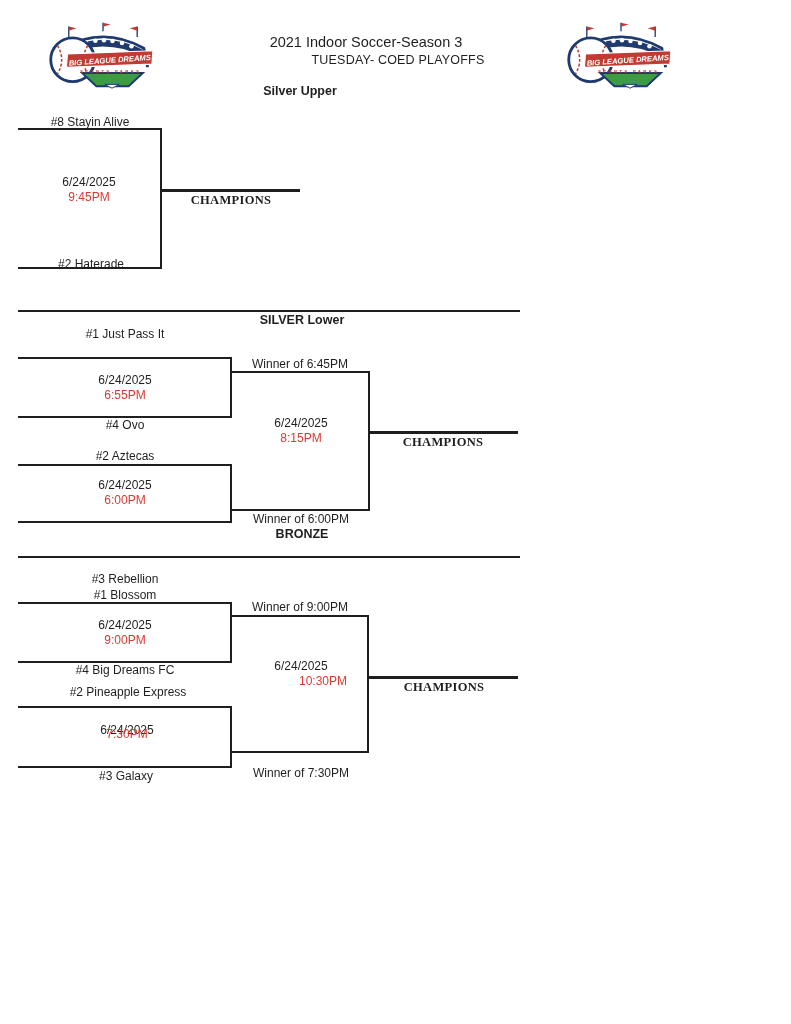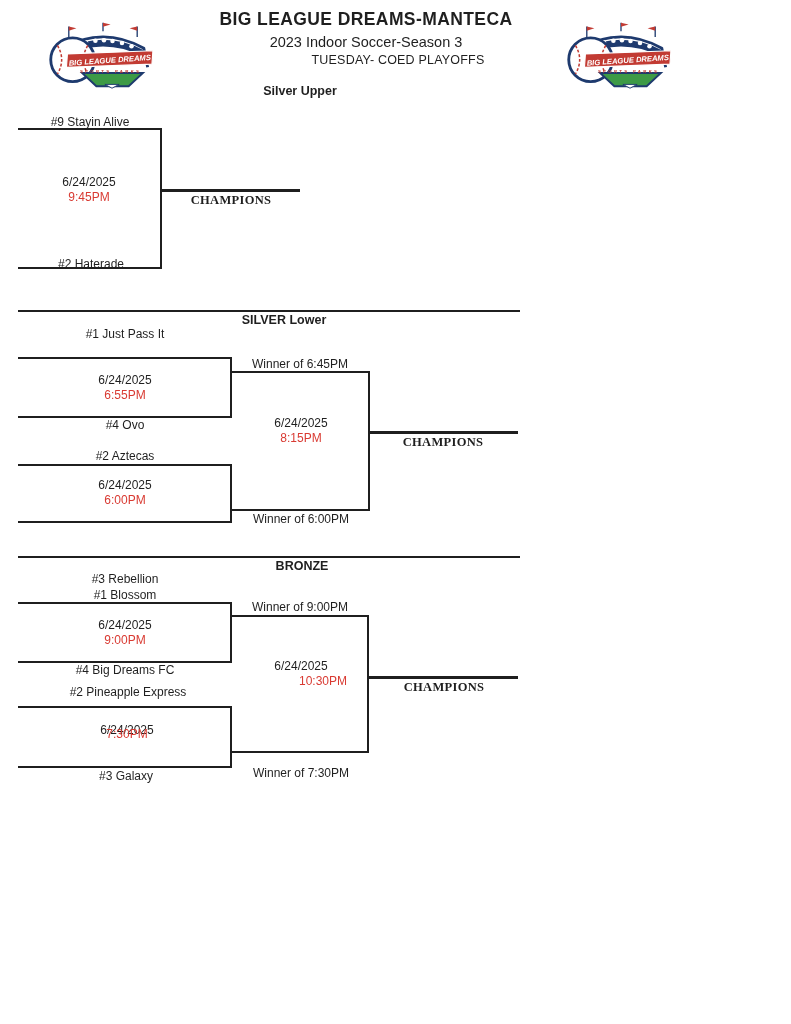--- a/index.html
+++ b/index.html
@@ -95,40 +95,39 @@
     <path d="M44,27 q-9,15 0,30" fill="none" stroke="#c23b33" stroke-width="1.6" stroke-dasharray="3,2"></path>
     <path d="M38,56 L102,56 L87,70 L53,70 Z" fill="#3d9a46" stroke="#1e3a6e" stroke-width="2"></path>
     <g transform="rotate(-4 64 41)">
       <path d="M23,33 L113,36 L111,50 L21,47 Z" fill="#c23b33" stroke="#ffffff" stroke-width="1.2"></path>
       <text x="67" y="45.5" text-anchor="middle" font-size="8" font-weight="bold" font-style="italic" fill="#ffffff" font-family="Liberation Sans, sans-serif">BIG LEAGUE DREAMS</text>
     </g>
     <text x="68" y="55.5" text-anchor="middle" font-size="4.6" font-weight="bold" letter-spacing="2.4" fill="#c23b33" font-family="Liberation Sans, sans-serif">SPORTS PARKS</text>
     <path d="M62,68 h15 l-7.5,4 z" fill="#ffffff" stroke="#1e3a6e" stroke-width="1"></path>
   </svg>
 
-  <div class="lbl title" style="left:366px;top:13px;">BIG LEAGUE DREAMS-MANTECA</div>
-  <div class="lbl subtitle" style="left:366px;top:36px;">2023 Indoor Soccer-Season 3</div>
+  <div class="lbl subtitle" style="left:366px;top:36px;">2021 Indoor Soccer-Season 3</div>
   <div class="lbl event" style="left:366px;top:54px;">TUESDAY- COED PLAYOFFS</div>
 
   <div class="lbl heading" style="left:300px;top:85px;">Silver Upper</div>
 
-  <div class="lbl" style="left:90px;top:116px;">#9 Stayin Alive</div>
+  <div class="lbl" style="left:90px;top:116px;">#8 Stayin Alive</div>
   <div class="hline" style="left:18px;top:128px;width:144px;"></div>
   <div class="vline" style="left:160px;top:128px;height:141px;"></div>
   <div class="hline" style="left:18px;top:267px;width:144px;"></div>
   <div class="lbl" style="left:91px;top:258px;">#2 Haterade</div>
 
   <div class="lbl" style="left:89px;top:176px;">6/24/2025</div>
   <div class="lbl red" style="left:89px;top:191px;">9:45PM</div>
 
   <div class="hline thick" style="left:161px;top:189px;width:139px;"></div>
   <div class="lbl champ" style="left:231px;top:194px;">CHAMPIONS</div>
 
   <div class="hline" style="left:18px;top:310px;width:502px;"></div>
-  <div class="lbl heading" style="left:284px;top:314px;">SILVER Lower</div>
+  <div class="lbl heading" style="left:302px;top:314px;">SILVER Lower</div>
 
   <div class="lbl" style="left:125px;top:328px;">#1 Just Pass It</div>
   <div class="hline" style="left:18px;top:357px;width:214px;"></div>
   <div class="vline" style="left:230px;top:357px;height:61px;"></div>
   <div class="hline" style="left:18px;top:416px;width:214px;"></div>
   <div class="lbl" style="left:125px;top:374px;">6/24/2025</div>
   <div class="lbl red" style="left:125px;top:389px;">6:55PM</div>
   <div class="lbl" style="left:125px;top:419px;">#4 Ovo</div>
 
   <div class="lbl" style="left:125px;top:450px;">#2 Aztecas</div>
@@ -143,21 +142,21 @@
   <div class="hline" style="left:230px;top:371px;width:140px;"></div>
   <div class="vline" style="left:368px;top:371px;height:140px;"></div>
   <div class="hline" style="left:230px;top:509px;width:140px;"></div>
   <div class="lbl" style="left:301px;top:513px;">Winner of 6:00PM</div>
   <div class="lbl" style="left:301px;top:417px;">6/24/2025</div>
   <div class="lbl red" style="left:301px;top:432px;">8:15PM</div>
   <div class="hline thick" style="left:369px;top:431px;width:149px;"></div>
   <div class="lbl champ" style="left:443px;top:436px;">CHAMPIONS</div>
 
   <div class="hline" style="left:18px;top:556px;width:502px;"></div>
-  <div class="lbl heading" style="left:302px;top:560px;">BRONZE</div>
+  <div class="lbl heading" style="left:302px;top:528px;">BRONZE</div>
 
   <div class="lbl" style="left:125px;top:589px;">#1 Blossom</div>
   <div class="hline" style="left:18px;top:602px;width:214px;"></div>
   <div class="vline" style="left:230px;top:602px;height:61px;"></div>
   <div class="hline" style="left:18px;top:661px;width:214px;"></div>
   <div class="lbl" style="left:125px;top:619px;">6/24/2025</div>
   <div class="lbl red" style="left:125px;top:634px;">9:00PM</div>
   <div class="lbl" style="left:125px;top:664px;">#4 Big Dreams FC</div>
 
   <div class="lbl" style="left:128px;top:686px;">#2 Pineapple Express</div>

